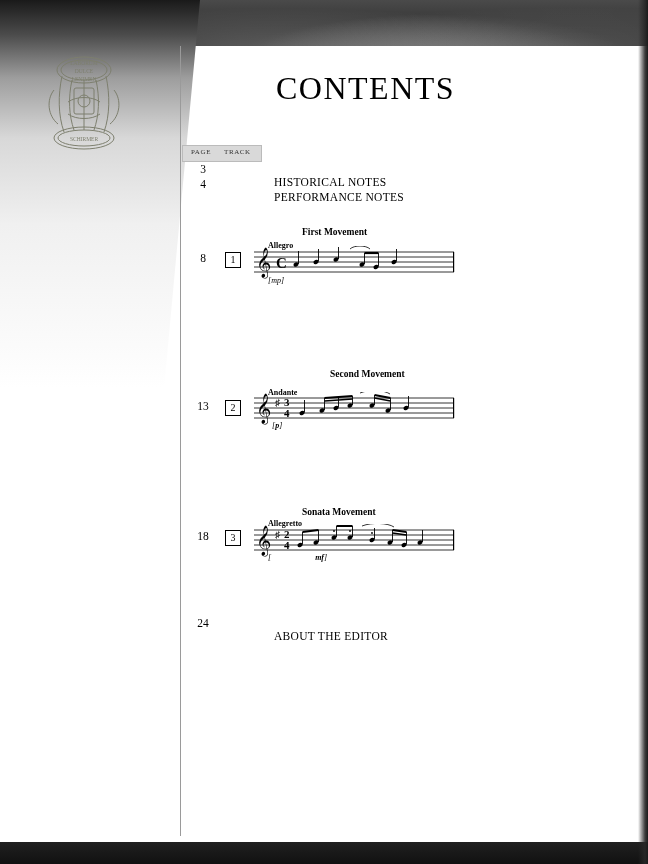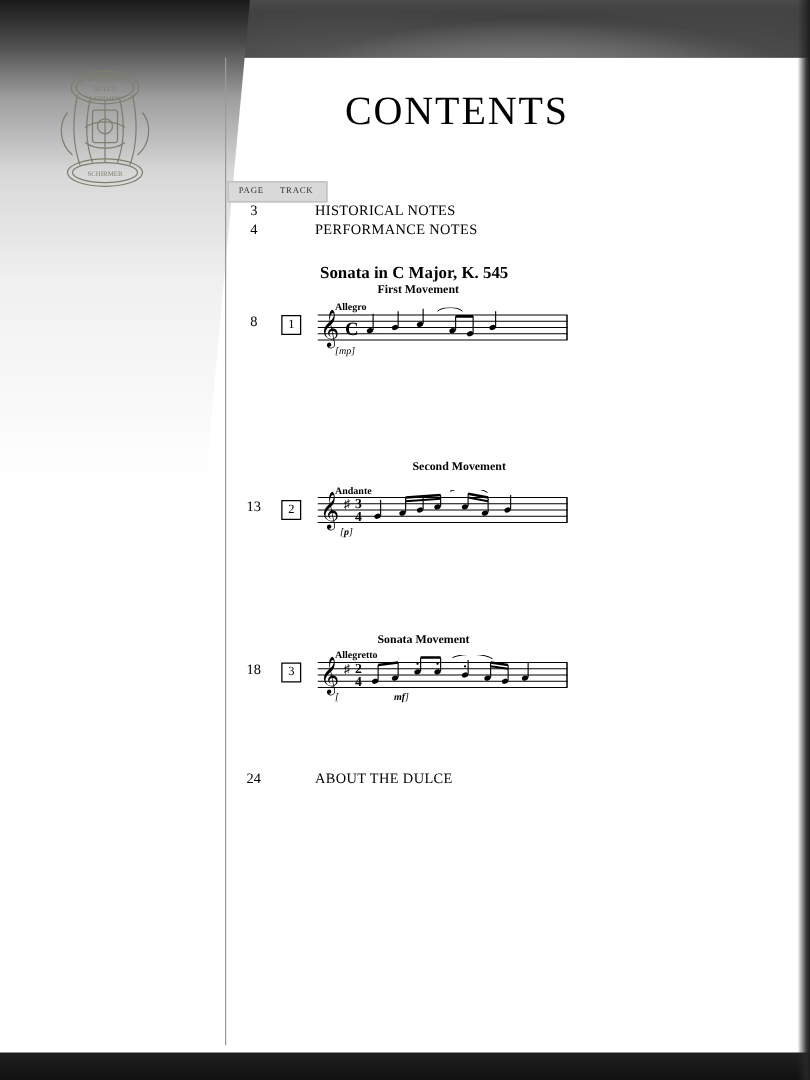--- a/index.html
+++ b/index.html
@@ -106,24 +106,25 @@
   .pagenum {
     position: absolute;
     left: 10px;
     width: 22px;
     text-align: center;
     font-size: 11.5px;
     color: #000;
   }
   .entry {
     position: absolute;
-    left: 70px;
+    left: 92px;
     font-size: 11.5px;
     letter-spacing: 0.3px;
     color: #000;
+    margin-top: 13px;
   }
   .tracknum {
     position: absolute;
     left: 43px;
     width: 14px; height: 14px;
     border: 1px solid #000;
     font-size: 10px;
     text-align: center;
     line-height: 14px;
     color: #000;
@@ -213,21 +214,20 @@
   <div class="row" style="top:163px;">
     <div class="pagenum">3</div>
     <div class="entry">HISTORICAL NOTES</div>
   </div>
 
   <div class="row" style="top:178px;">
     <div class="pagenum">4</div>
     <div class="entry">PERFORMANCE NOTES</div>
   </div>
 
-  <div class="sonata-title" style="position:absolute; top:210px; left:256px;">Sonata in C Major, K. 545</div>
 
   <div class="movement" style="position:absolute; top:227px; left:256px;">First Movement</div>
   <div class="tempo" style="position:absolute; top:241px; left:268px;">Allegro</div>
 
   <div class="row" style="top:252px;">
     <div class="pagenum">8</div>
     <div class="tracknum">1</div>
   </div>
 
   <div class="music" style="top:246px; left:254px;">
@@ -372,16 +372,16 @@
         <circle cx="118" cy="9" r="0.9"></circle>
       </g>
     </svg>
   </div>
   <div class="dyn" style="top:553px; left:268px;">
     [<span style="font-style:italic;font-weight:bold;margin-left:44px;">mf</span>]
   </div>
 
   <div class="row" style="top:617px;">
     <div class="pagenum">24</div>
-    <div class="entry">ABOUT THE DULCE</div>
+    <div class="entry">ABOUT THE EDITOR</div>
   </div>
 
 </div>
 
 </body></html>

